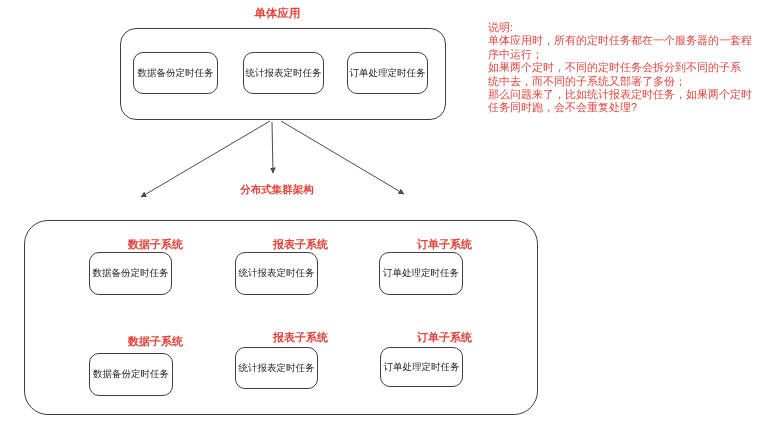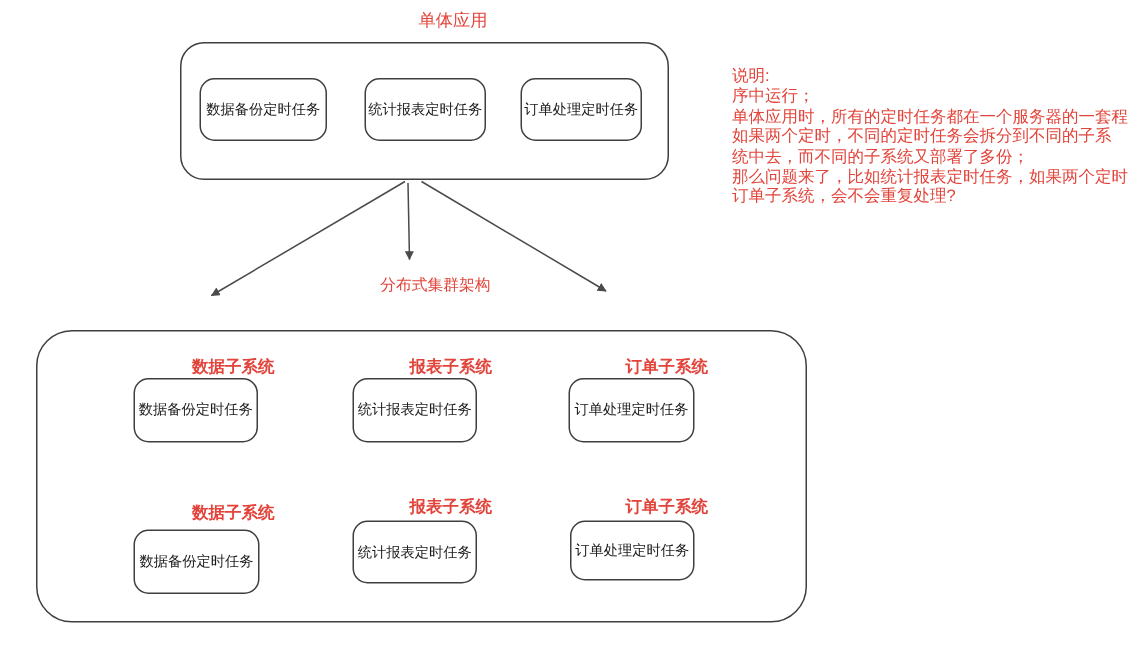--- a/index.html
+++ b/index.html
@@ -16,22 +16,22 @@
     height: 437px;
     background: var(--bg);
     overflow: hidden;
   }
   .arrows { position: absolute; left: 0; top: 0; }
   .arrows line { stroke: #4a4a4a; stroke-width: 1; }
 
   .red-title {
     position: absolute;
     color: var(--accent);
-    font-weight: normal;
-    text-align: right;
+    font-weight: bold;
+    text-align: center;
     white-space: nowrap;
   }
   .mono-title   { left: 230px; top: 6px;   width: 95px;  font-size: 11.5px; }
   .cluster-title{ left: 227px; top: 183px; width: 100px; font-size: 10.5px; }
 
   .outer-box {
     position: absolute;
     border: 1px solid var(--line);
     background: #fff;
   }
@@ -76,21 +76,20 @@
   .b4 { left: 89px;  top: 353px; width: 84px; height: 43px; }
   .b5 { left: 235px; top: 347px; width: 83px; height: 42px; }
   .b6 { left: 380px; top: 347px; width: 83px; height: 40px; }
 
   .note {
     position: absolute;
     left: 488px;
     top: 21px;
     color: var(--accent);
     font-size: 11px;
-    margin-top: 24px;
   }
   .note div {
     line-height: 13.4px;
     white-space: nowrap;
   }
 </style>
 </head>
 <body>
 
 <div class="canvas">
@@ -129,21 +128,21 @@
   <div class="sub-label l4">数据子系统</div>
   <div class="sub-label l5">报表子系统</div>
   <div class="sub-label l6">订单子系统</div>
 
   <div class="task-box b4">数据备份定时任务</div>
   <div class="task-box b5">统计报表定时任务</div>
   <div class="task-box b6">订单处理定时任务</div>
 
   <div class="note">
     <div>说明:</div>
+    <div>单体应用时，所有的定时任务都在一个服务器的一套程</div>
     <div>序中运行；</div>
-    <div>单体应用时，所有的定时任务都在一个服务器的一套程</div>
     <div>如果两个定时，不同的定时任务会拆分到不同的子系</div>
     <div>统中去，而不同的子系统又部署了多份；</div>
     <div>那么问题来了，比如统计报表定时任务，如果两个定时</div>
-    <div>订单子系统，会不会重复处理?</div>
+    <div>任务同时跑，会不会重复处理?</div>
   </div>
 
 </div>
 
 </body></html>

